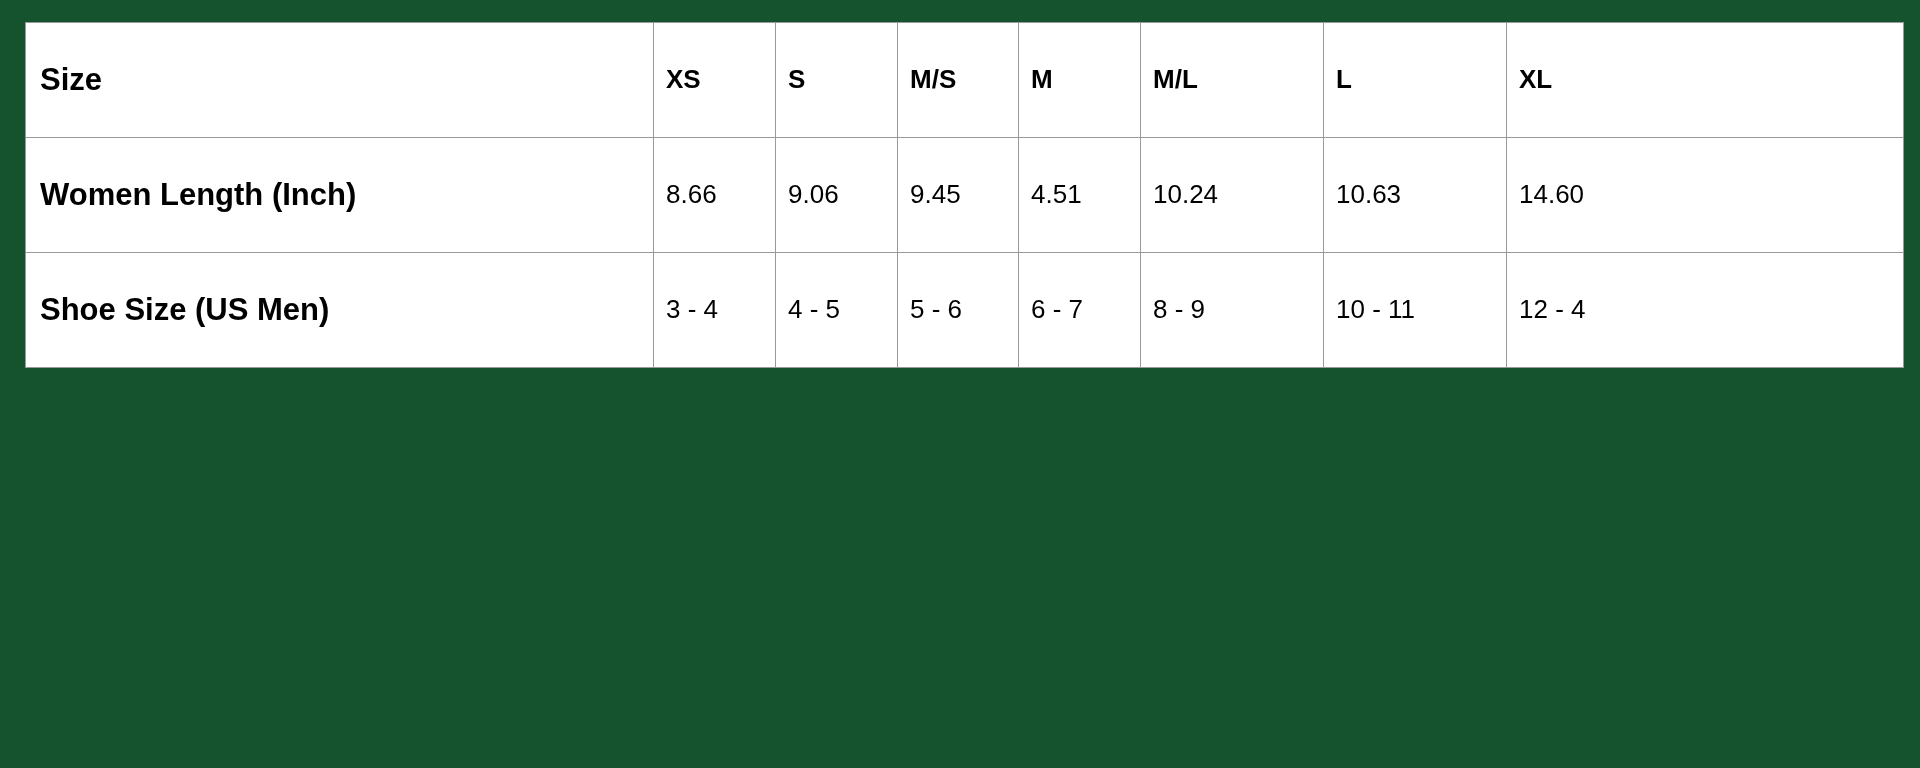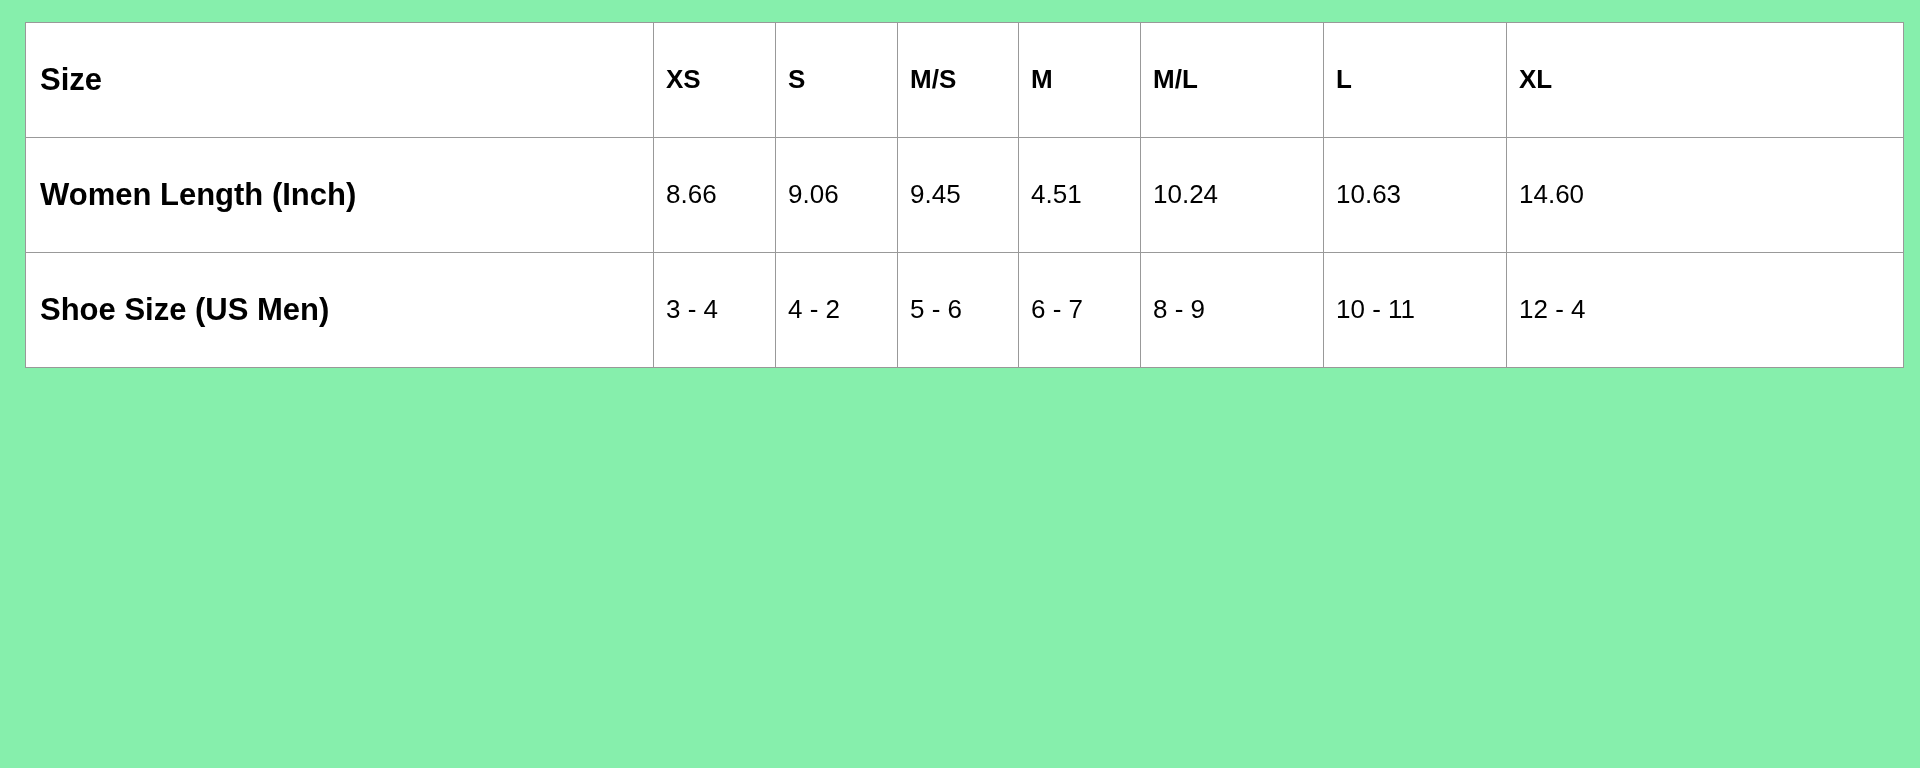--- a/index.html
+++ b/index.html
@@ -11,21 +11,21 @@
     width: 1920px;
     height: 768px;
     font-family: "Liberation Sans", sans-serif;
     color: #000000;
     overflow: hidden;
   }
   .page {
     position: relative;
     width: 1920px;
     height: 768px;
-    background: #86efac;
+    background: #14532d;
   }
   .size-table {
     position: absolute;
     left: 25px;
     top: 22px;
     width: 1878px;
     border-collapse: collapse;
     table-layout: fixed;
     background: #ffffff;
   }
@@ -98,21 +98,21 @@
         <td class="val">9.45</td>
         <td class="val">4.51</td>
         <td class="val">10.24</td>
         <td class="val">10.63</td>
         <td class="val">14.60</td>
       </tr>
 
       <tr>
         <td class="row-label">Shoe Size (US Men)</td>
         <td class="val">3 - 4</td>
-        <td class="val">4 - 2</td>
+        <td class="val">4 - 5</td>
         <td class="val">5 - 6</td>
         <td class="val">6 - 7</td>
         <td class="val">8 - 9</td>
         <td class="val">10 - 11</td>
         <td class="val">12 - 4</td>
       </tr>
 
 
     </tbody>
   </table>

